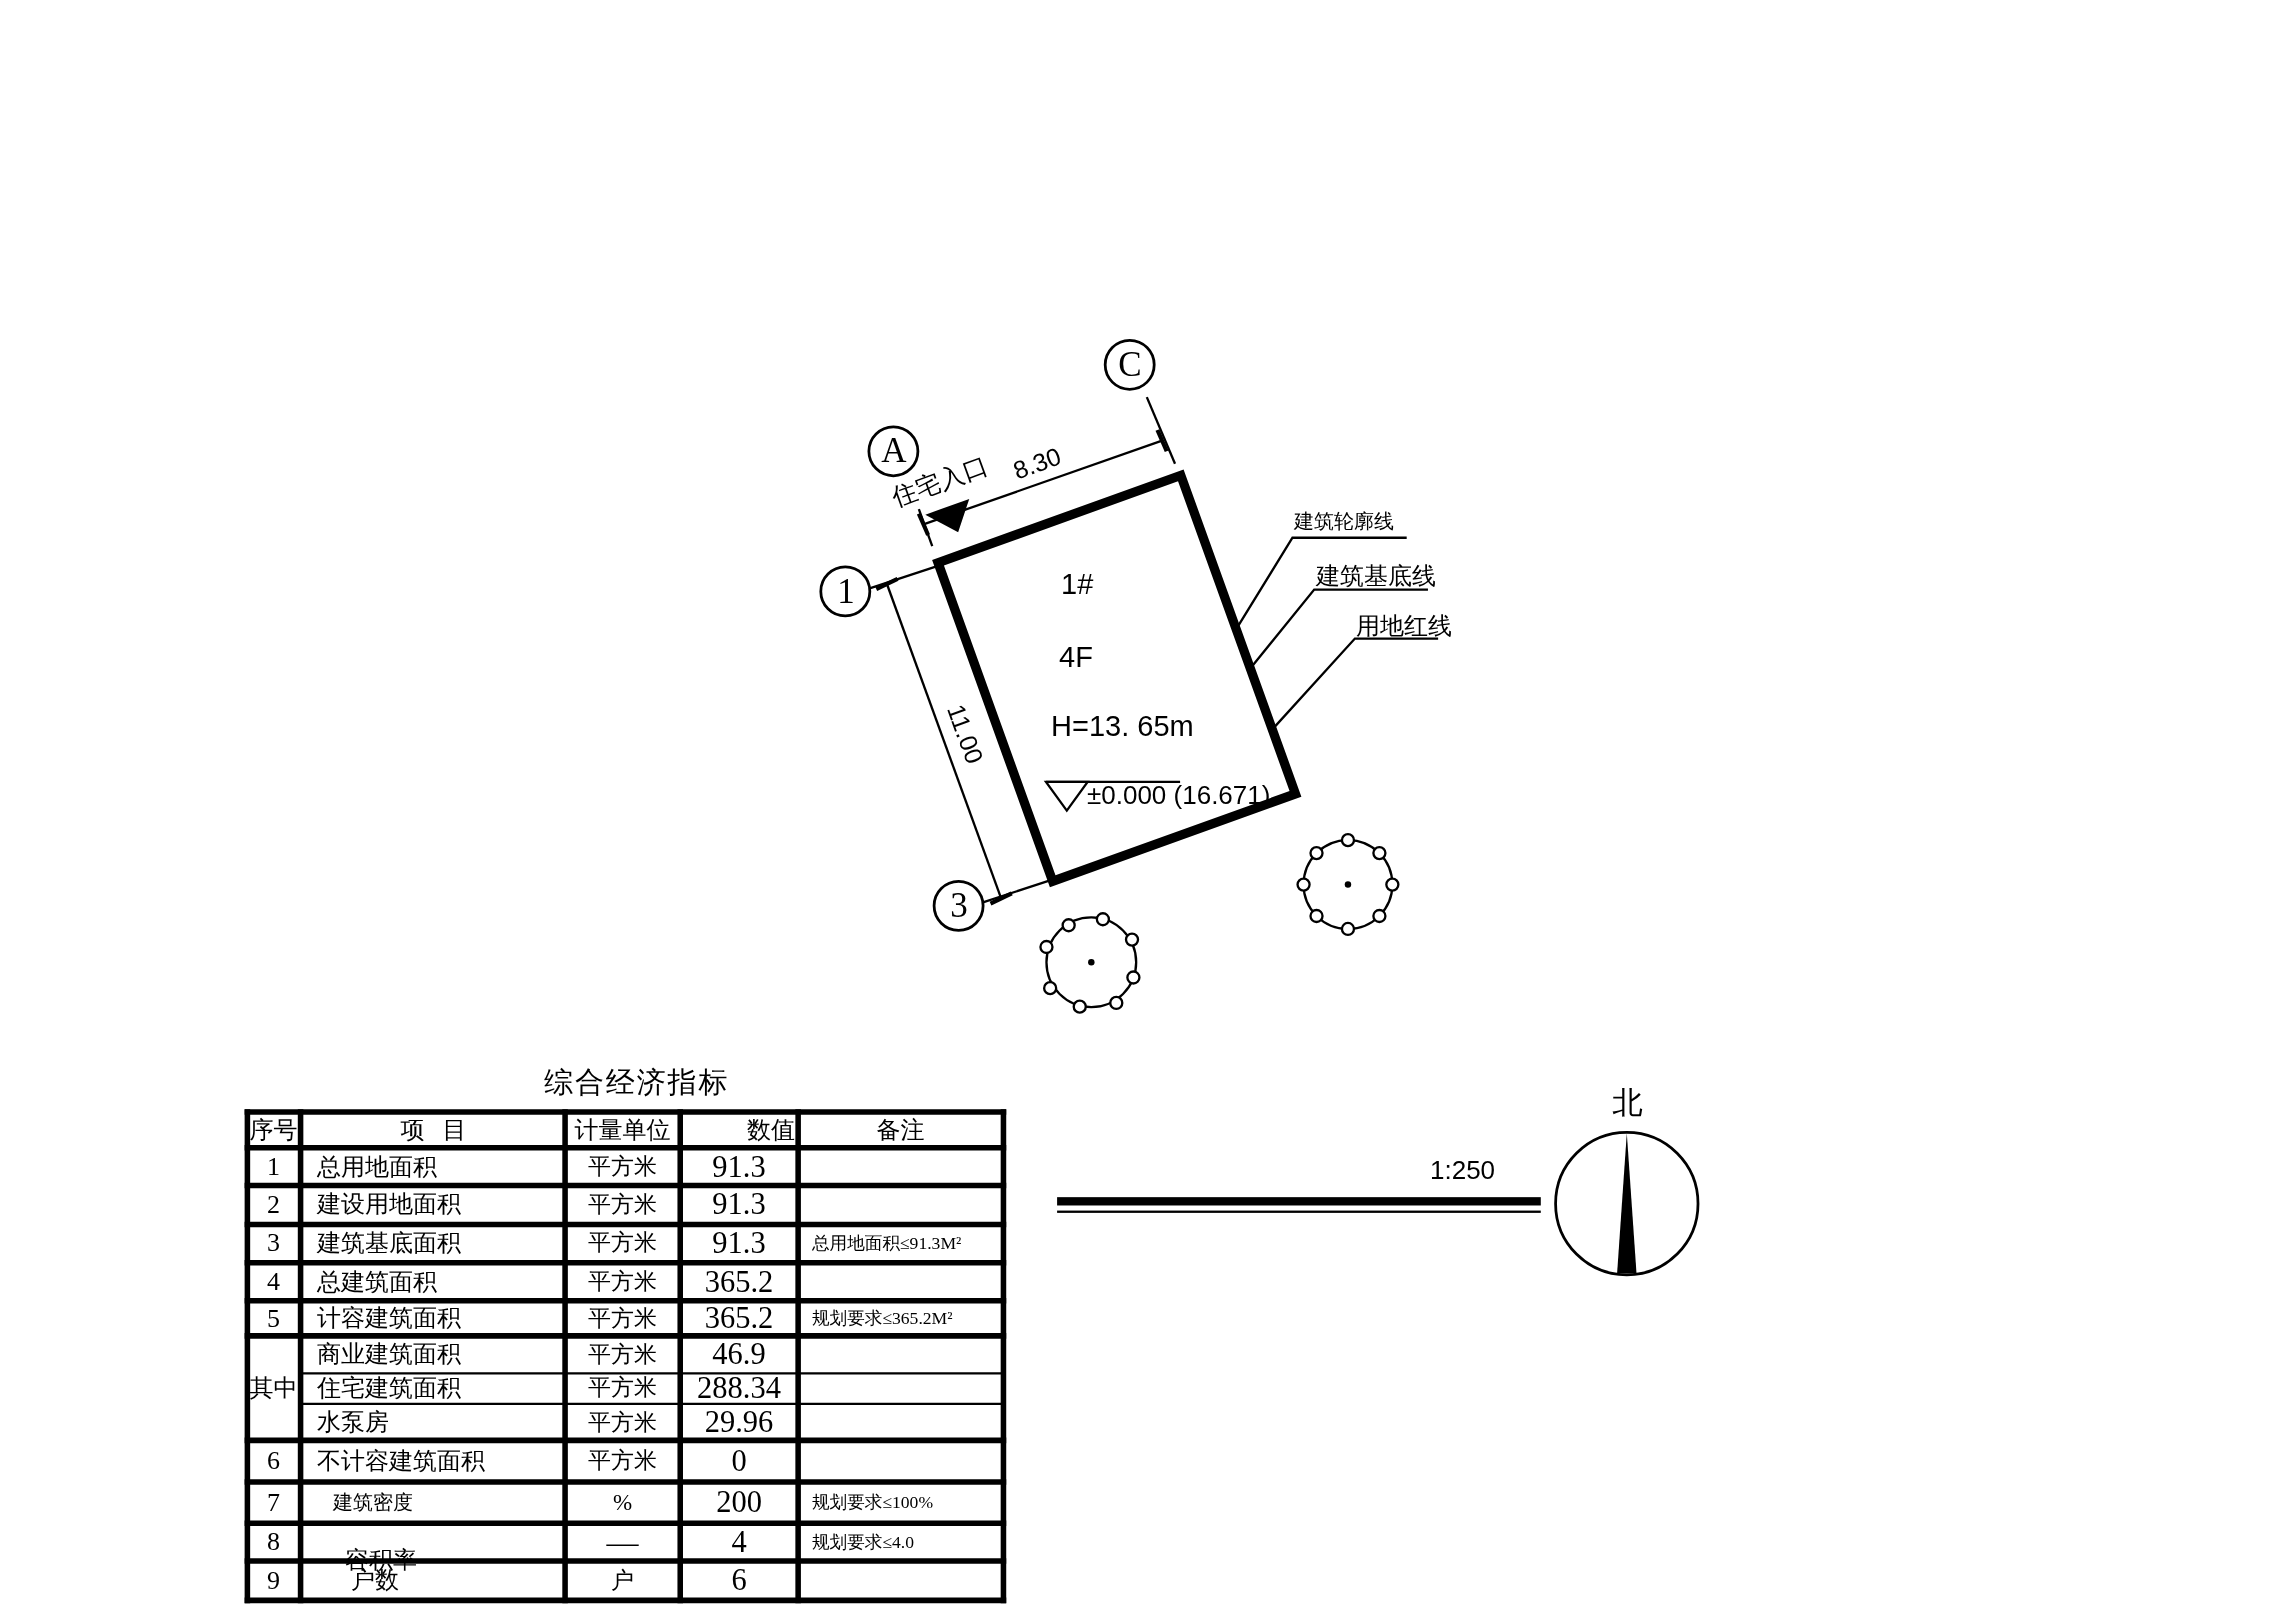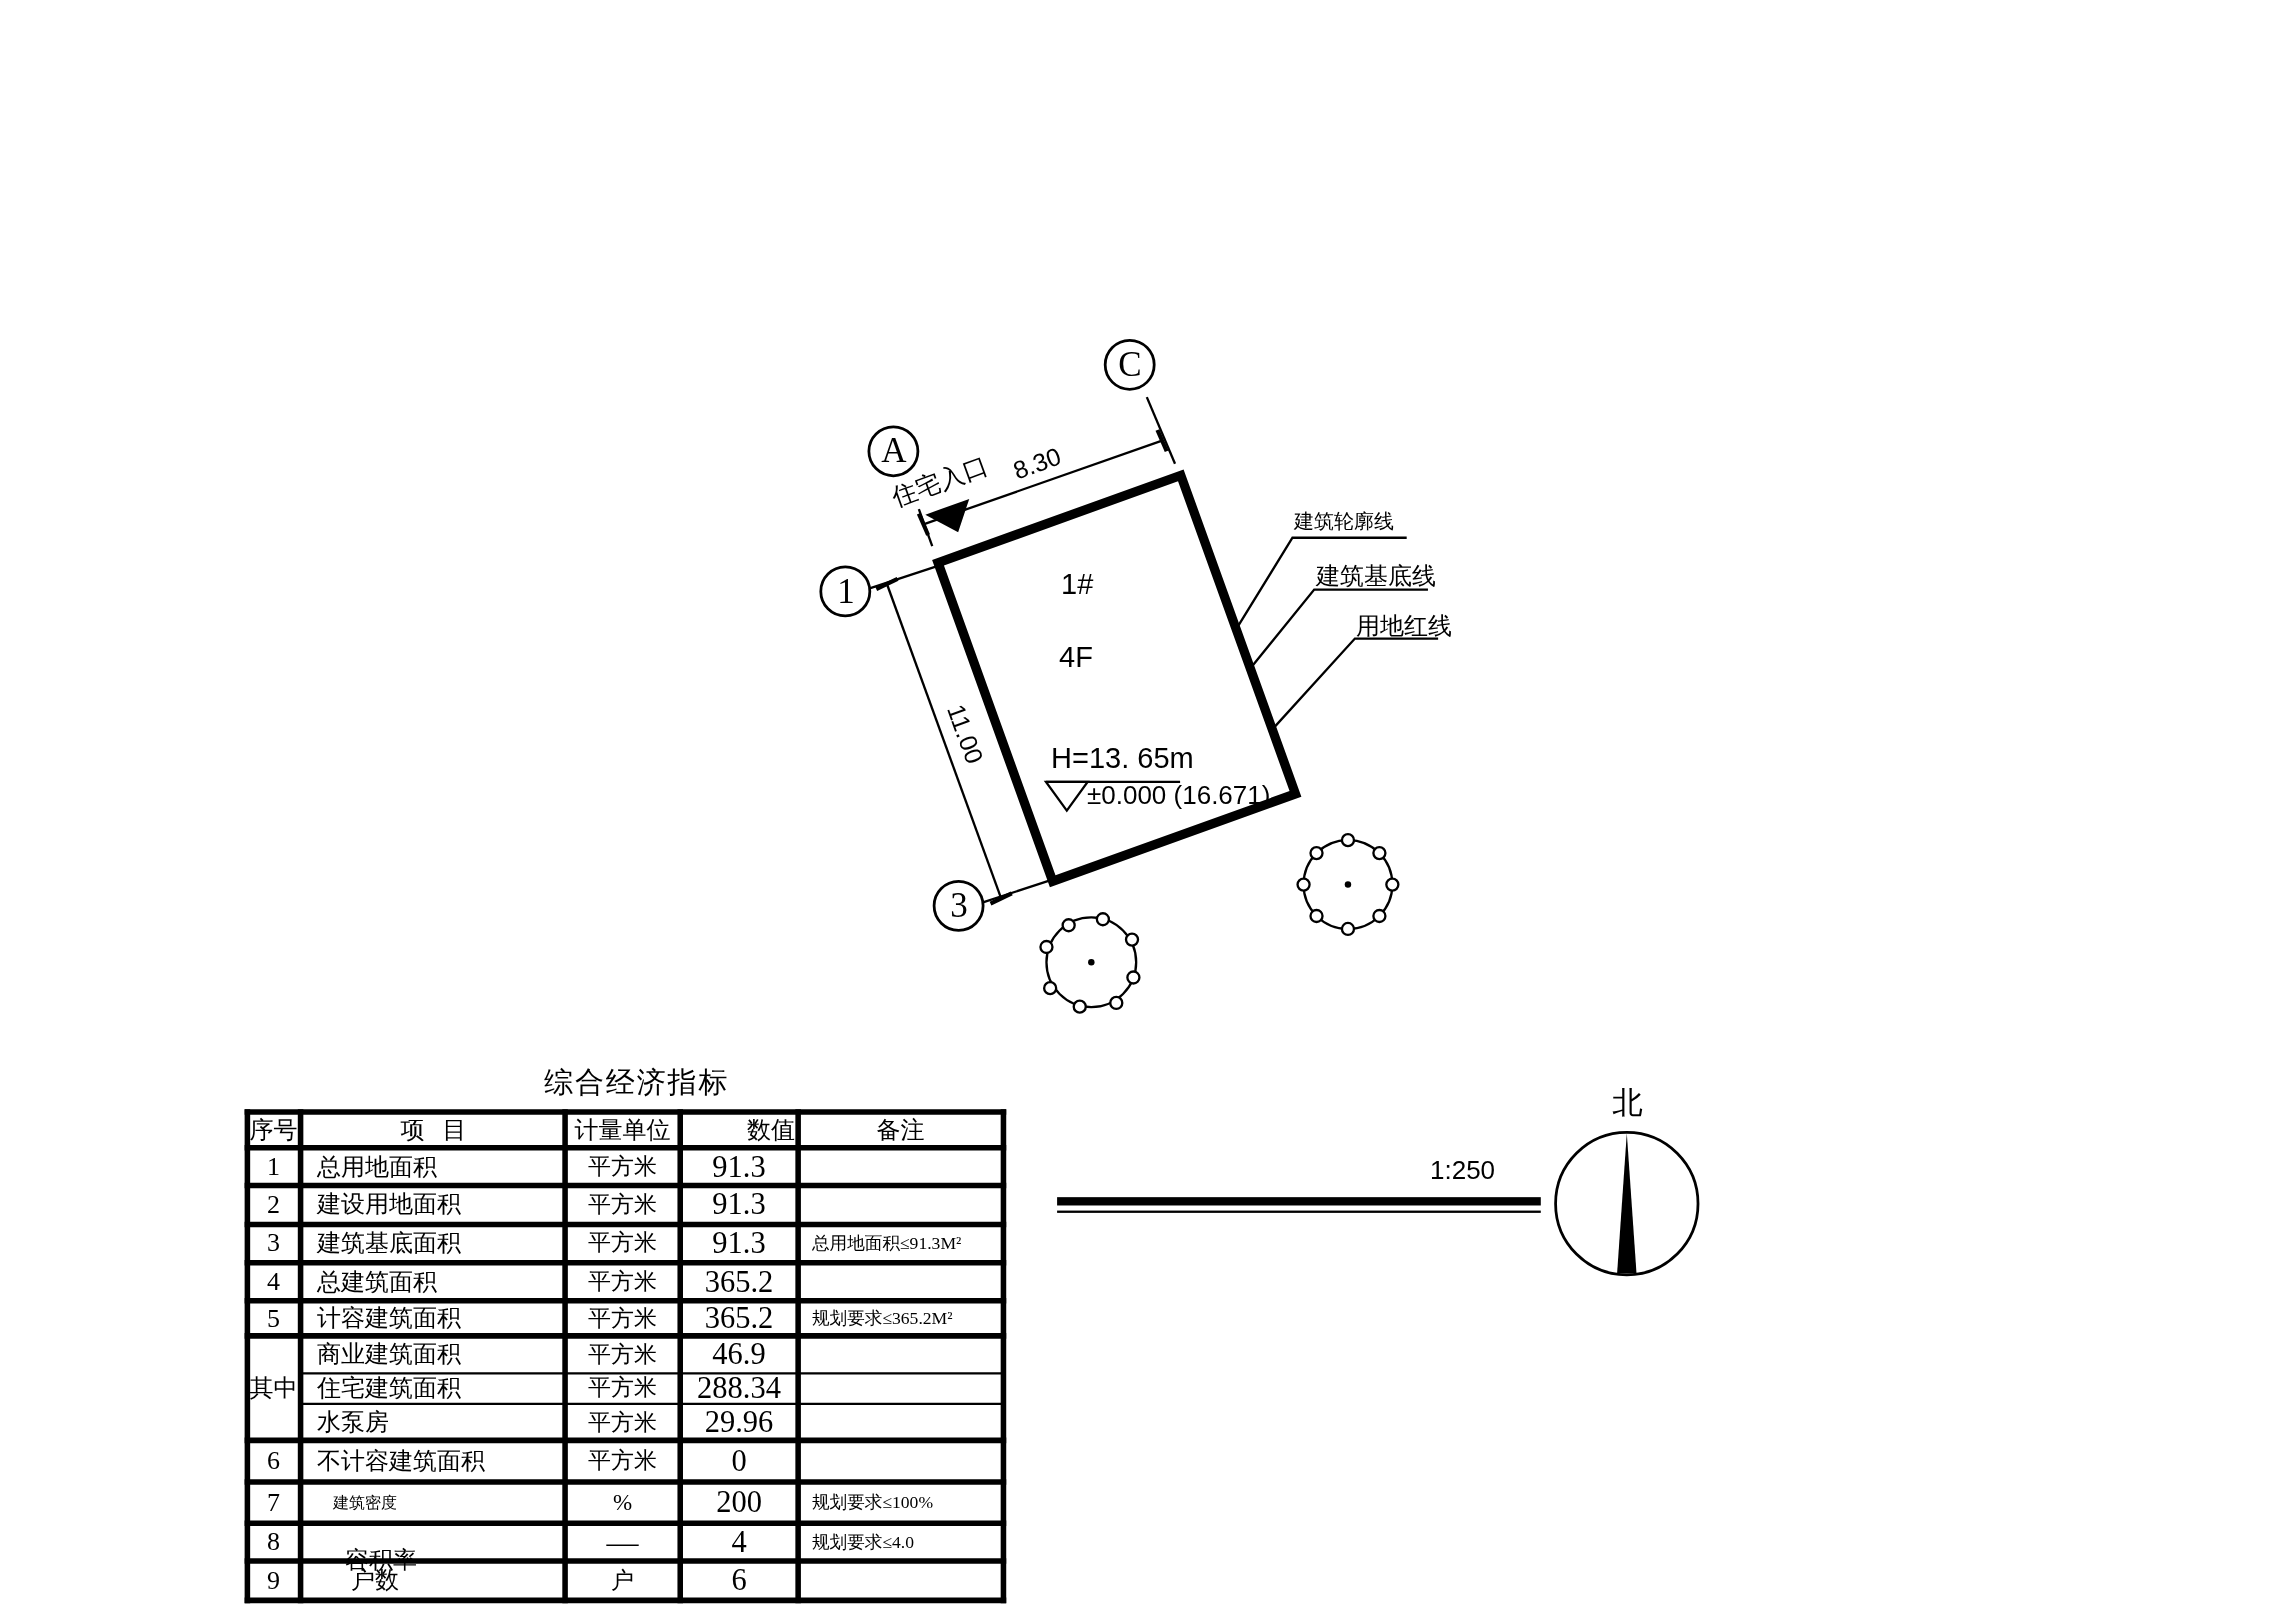--- a/index.html
+++ b/index.html
@@ -135,21 +135,21 @@
   <div class="abs serif ctr" style="left:866px;top:433px;width:56px;height:36px;line-height:36px;font-size:35px;">A</div>
   <div class="abs serif ctr" style="left:818px;top:574px;width:56px;height:36px;line-height:36px;font-size:35px;">1</div>
   <div class="abs serif ctr" style="left:931px;top:888px;width:56px;height:36px;line-height:36px;font-size:35px;">3</div>
 
   <div class="abs serif ctr" style="left:875px;top:468px;width:130px;height:28px;line-height:28px;font-size:25px;transform:rotate(-20deg);">住宅入口</div>
   <div class="abs sans ctr" style="left:1000px;top:450px;width:74px;height:26px;line-height:26px;font-size:25px;transform:rotate(-20deg);">8.30</div>
   <div class="abs sans ctr" style="left:926px;top:721px;width:79px;height:26px;line-height:26px;font-size:25px;transform:rotate(70deg);">11.00</div>
 
   <div class="abs sans" style="left:1061px;top:568px;font-size:29px;">1#</div>
   <div class="abs sans" style="left:1059px;top:641px;font-size:29px;">4F</div>
-  <div class="abs sans" style="left:1051px;top:710px;font-size:29px;margin-top:32px;">H=13. 65m</div>
+  <div class="abs sans" style="left:1051px;top:710px;font-size:29px;">H=13. 65m</div>
   <div class="abs sans" style="left:1087px;top:751px;font-size:26px;margin-top:29px;">±0.000 (16.671)</div>
 
   <div class="abs serif" style="left:1294px;top:508px;font-size:20px;">建筑轮廓线</div>
   <div class="abs serif" style="left:1316px;top:560px;font-size:24px;">建筑基底线</div>
   <div class="abs serif" style="left:1356px;top:610px;font-size:24px;">用地红线</div>
 
   <div class="abs serif ctr" style="left:1609px;top:1087px;width:37px;height:32px;line-height:32px;font-size:30.5px;">北</div>
 
   <div class="abs sans" style="left:1430px;top:1155px;font-size:26px;">1:250</div>
 
@@ -193,21 +193,21 @@
       <div class="celltxt serif ctr" style="left: 565px; top: 1373px; width: 115px; height: 30.5px; line-height: 30.5px; font-size: 23px;">平方米</div>
       <div class="celltxt serif ctr" style="left: 680px; top: 1373px; width: 118px; height: 30.5px; line-height: 30.5px; font-size: 30.5px;">288.34</div>
       <div class="celltxt serif" style="left: 317px; top: 1404px; width: 248px; height: 37px; line-height: 37px; font-size: 24px;">水泵房</div>
       <div class="celltxt serif ctr" style="left: 565px; top: 1404px; width: 115px; height: 37px; line-height: 37px; font-size: 23px;">平方米</div>
       <div class="celltxt serif ctr" style="left: 680px; top: 1404px; width: 118px; height: 37px; line-height: 37px; font-size: 30.5px;">29.96</div>
       <div class="celltxt serif ctr" style="left: 247px; top: 1440px; width: 53px; height: 42px; line-height: 42px; font-size: 26px;">6</div>
       <div class="celltxt serif" style="left: 317px; top: 1440px; width: 248px; height: 42px; line-height: 42px; font-size: 24px;">不计容建筑面积</div>
       <div class="celltxt serif ctr" style="left: 565px; top: 1440px; width: 115px; height: 42px; line-height: 42px; font-size: 23px;">平方米</div>
       <div class="celltxt serif ctr" style="left: 680px; top: 1440px; width: 118px; height: 42px; line-height: 42px; font-size: 30.5px;">0</div>
       <div class="celltxt serif ctr" style="left: 247px; top: 1482px; width: 53px; height: 41px; line-height: 41px; font-size: 26px;">7</div>
-      <div class="celltxt serif" style="left: 333px; top: 1482px; width: 232px; height: 41px; line-height: 41px; font-size: 16px;">建筑密度</div>
+      <div class="celltxt serif" style="left: 333px; top: 1482px; width: 232px; height: 41px; line-height: 41px; font-size: 20px;">建筑密度</div>
       <div class="celltxt serif ctr" style="left: 565px; top: 1482px; width: 115px; height: 41px; line-height: 41px; font-size: 23px;">%</div>
       <div class="celltxt serif ctr" style="left: 680px; top: 1482px; width: 118px; height: 41px; line-height: 41px; font-size: 30.5px;">200</div>
       <div class="celltxt serif" style="left: 812px; top: 1482px; width: 192px; height: 41px; line-height: 41px; font-size: 17.6px;">规划要求≤100%</div>
       <div class="celltxt serif ctr" style="left: 247px; top: 1523px; width: 53px; height: 38px; line-height: 38px; font-size: 26px;">8</div>
       <div class="celltxt serif" style="left: 345px; top: 1523px; width: 221px; height: 38px; line-height: 38px; font-size: 24px; margin-top: 18px;">容积率</div>
       <div class="celltxt serif ctr" style="left: 565px; top: 1523px; width: 115px; height: 38px; line-height: 38px; font-size: 32px;">—</div>
       <div class="celltxt serif ctr" style="left: 680px; top: 1523px; width: 118px; height: 38px; line-height: 38px; font-size: 30.5px;">4</div>
       <div class="celltxt serif" style="left: 812px; top: 1523px; width: 192px; height: 38px; line-height: 38px; font-size: 17.6px;">规划要求≤4.0</div>
       <div class="celltxt serif ctr" style="left: 247px; top: 1561px; width: 53px; height: 39px; line-height: 39px; font-size: 26px;">9</div>
       <div class="celltxt serif" style="left: 351px; top: 1561px; width: 215px; height: 39px; line-height: 39px; font-size: 24px;">户数</div>

